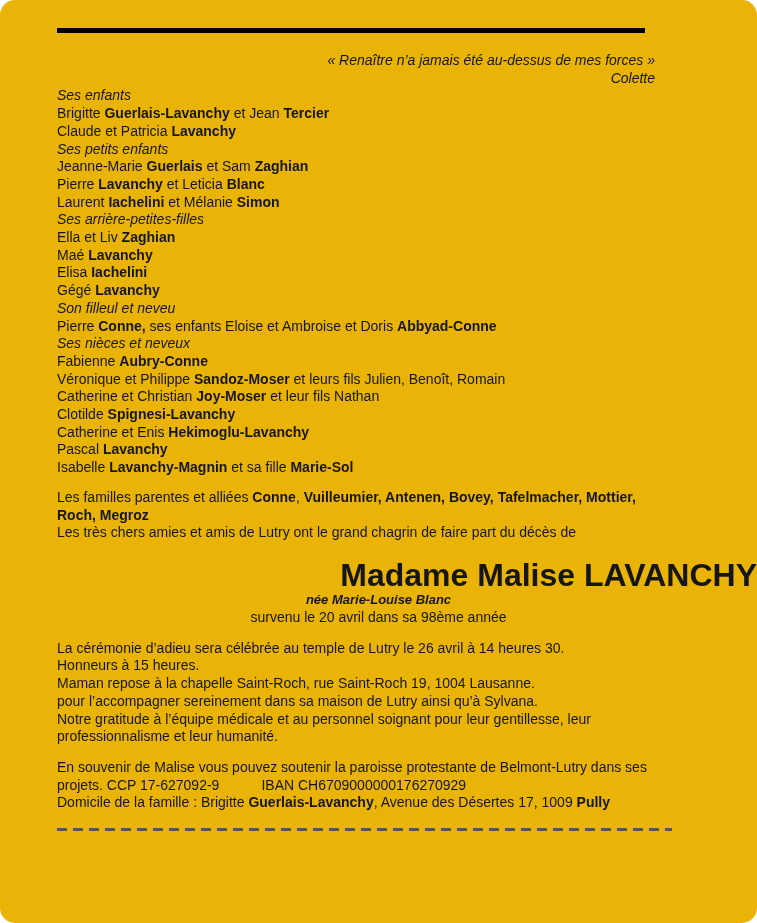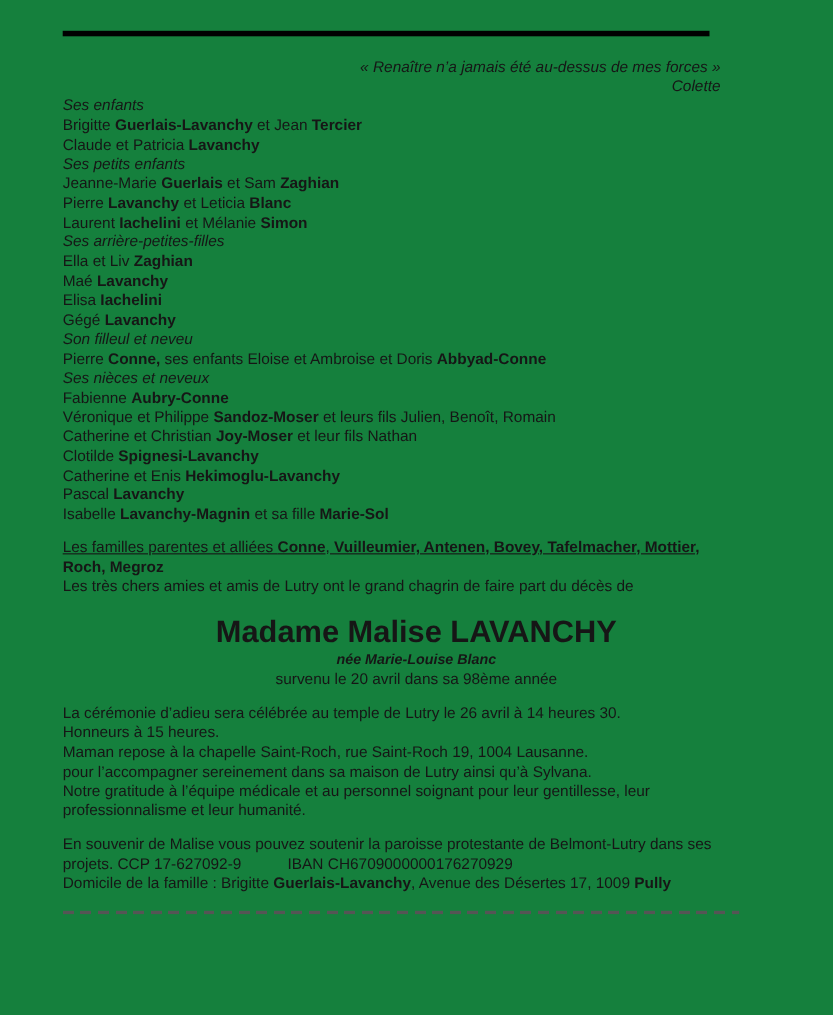--- a/index.html
+++ b/index.html
@@ -11,21 +11,22 @@
     width: 757px;
     height: 923px;
     font-family: "Liberation Sans", sans-serif;
     color: #161616;
     overflow: hidden;
   }
   .page {
     position: relative;
     width: 757px;
     height: 923px;
-    background: #15803d;
+    background: #eab308;
+    border-radius: 15px;
   }
   .top-rule {
     position: absolute;
     left: 57px;
     top: 28px;
     width: 588px;
     height: 5px;
     background: #000000;
   }
   .content {
@@ -45,22 +46,23 @@
   .align-right {
     width: 598px;
     text-align: right;
   }
   .align-center {
     width: 757px;
     margin-left: -57px;
     text-align: center;
   }
   .title {
-    font-size: 28px;
+    font-size: 32px;
     line-height: 30px;
+    text-align: right;
   }
   .subtitle {
     font-size: 13px;
     line-height: 19px;
   }
   .dashed-rule {
     margin-top: 16px;
     width: 615px;
     height: 3px;
     background: repeating-linear-gradient(to right, #555555 0, #555555 10px, transparent 10px, transparent 16px);
@@ -89,21 +91,21 @@
       <div class="line"><span class="i">Son filleul et neveu</span></div>
       <div class="line"><span>Pierre </span><span class="b">Conne,</span><span> ses enfants Eloise et Ambroise et Doris </span><span class="b">Abbyad-Conne</span></div>
       <div class="line"><span class="i">Ses nièces et neveux</span></div>
       <div class="line"><span>Fabienne </span><span class="b">Aubry-Conne</span></div>
       <div class="line"><span>Véronique et Philippe </span><span class="b">Sandoz-Moser</span><span> et leurs fils Julien, Benoît, Romain</span></div>
       <div class="line"><span>Catherine et Christian </span><span class="b">Joy-Moser</span><span> et leur fils Nathan</span></div>
       <div class="line"><span>Clotilde </span><span class="b">Spignesi-Lavanchy</span></div>
       <div class="line"><span>Catherine et Enis </span><span class="b">Hekimoglu-Lavanchy</span></div>
       <div class="line"><span>Pascal </span><span class="b">Lavanchy</span></div>
       <div class="line"><span>Isabelle </span><span class="b">Lavanchy-Magnin</span><span> et sa fille </span><span class="b">Marie-Sol</span></div>
-      <div class="line" style="margin-top: 12px; text-decoration: underline;"><span>Les familles parentes et alliées </span><span class="b">Conne</span><span>, </span><span class="b">Vuilleumier, Antenen, Bovey, Tafelmacher, Mottier,</span></div>
+      <div class="line" style="margin-top: 12px;"><span>Les familles parentes et alliées </span><span class="b">Conne</span><span>, </span><span class="b">Vuilleumier, Antenen, Bovey, Tafelmacher, Mottier,</span></div>
       <div class="line"><span class="b">Roch, Megroz</span></div>
       <div class="line"><span>Les très chers amies et amis de Lutry ont le grand chagrin de faire part du décès de</span></div>
       <div class="line title align-center" style="margin-top: 18px;"><span class="b">Madame Malise LAVANCHY</span></div>
       <div class="line subtitle align-center"><span class="b i">née Marie-Louise Blanc</span></div>
       <div class="line align-center"><span>survenu le 20 avril dans sa 98ème année</span></div>
       <div class="line" style="margin-top: 13px;"><span>La cérémonie d’adieu sera célébrée au temple de Lutry le 26 avril à 14 heures 30.</span></div>
       <div class="line"><span>Honneurs à 15 heures.</span></div>
       <div class="line"><span>Maman repose à la chapelle Saint-Roch, rue Saint-Roch 19, 1004 Lausanne.</span></div>
       <div class="line"><span>pour l’accompagner sereinement dans sa maison de Lutry ainsi qu’à Sylvana.</span></div>
       <div class="line"><span>Notre gratitude à l’équipe médicale et au personnel soignant pour leur gentillesse, leur</span></div>

